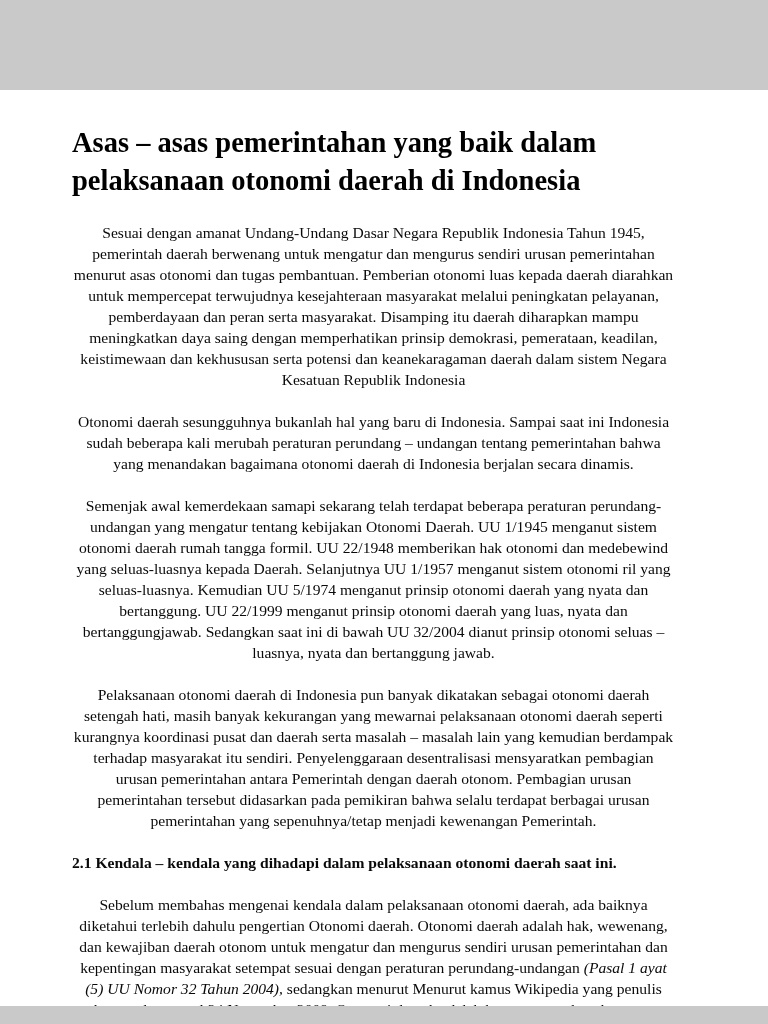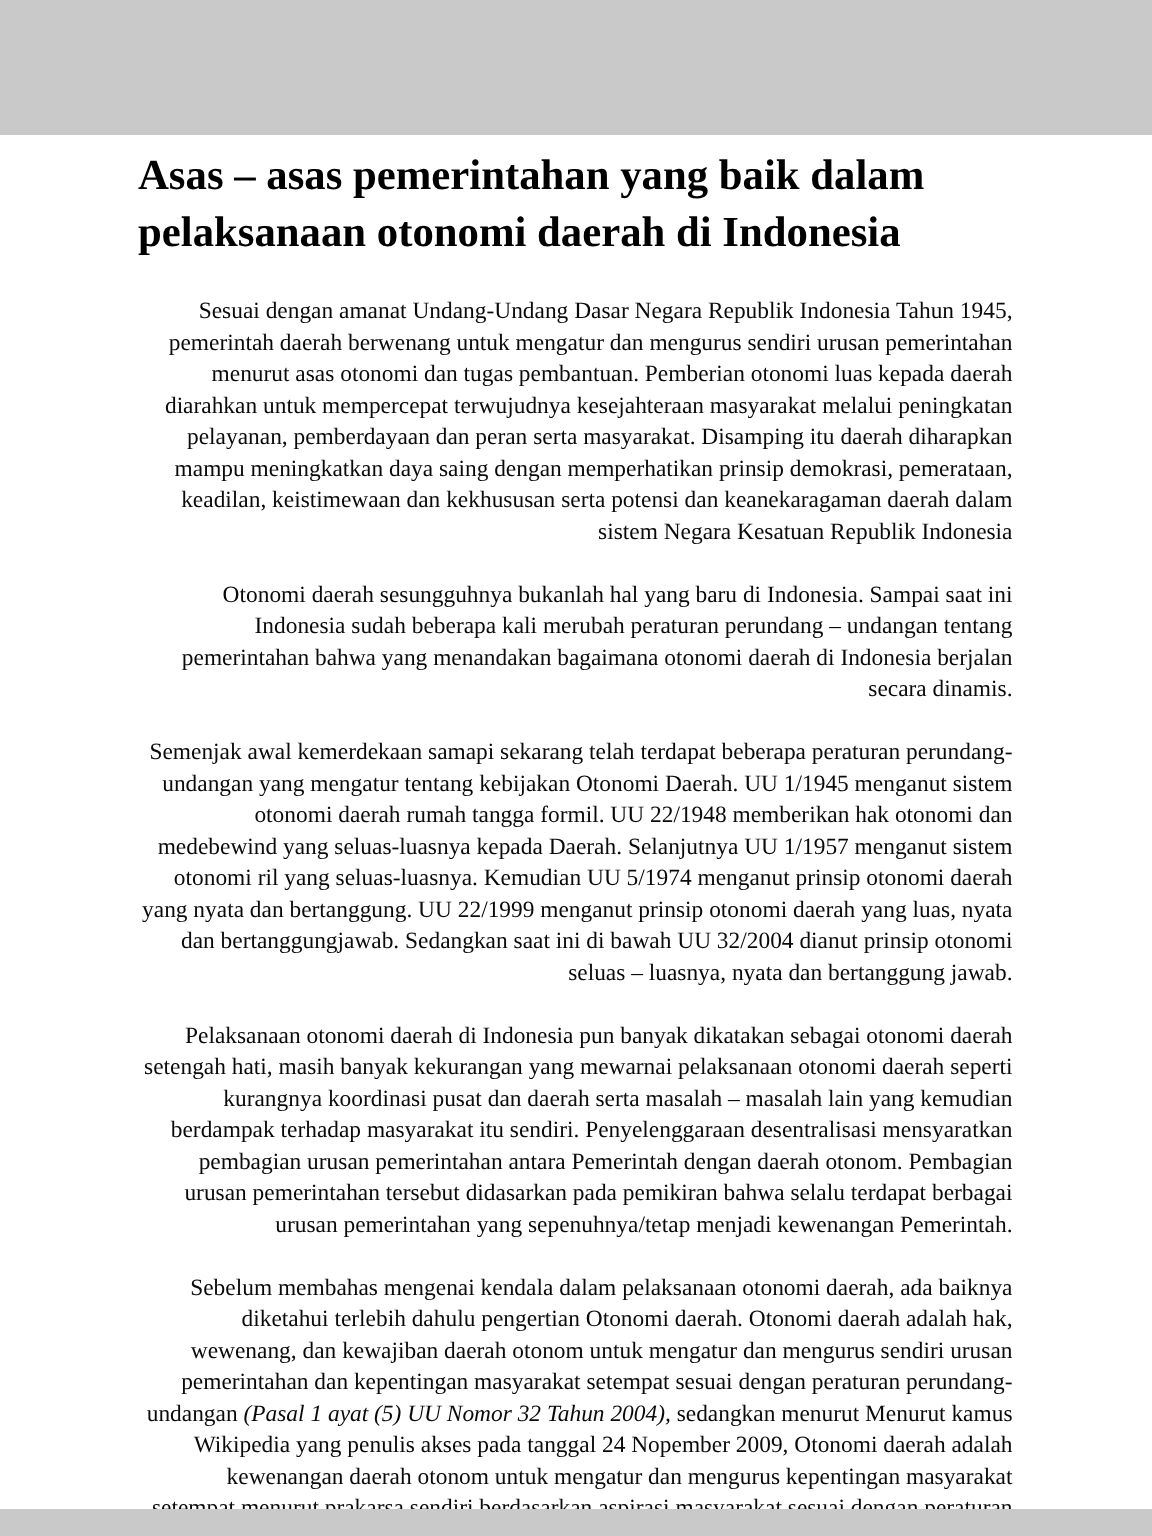--- a/index.html
+++ b/index.html
@@ -23,35 +23,36 @@
     flex: 0 0 auto;
   }
   .band-bottom {
     height: 18px;
     background: #c9c9c9;
     flex: 0 0 auto;
     margin-top: auto;
   }
   .content {
     flex: 1 1 auto;
-    padding: 9px 93px 0 92px;
+    padding: 9px 93px 0 72px;
     overflow: hidden;
+    margin-top: 25px;
   }
   h1.doc-title {
     font-size: 28.5px;
     line-height: 38px;
     font-weight: bold;
     margin: 0 0 22px 0;
     color: #000000;
   }
   p.body-par {
     font-size: 15.6px;
     line-height: 21px;
     margin: 0 0 21px 0;
-    text-align: right;
+    text-align: center;
   }
   h2.section-heading {
     font-size: 15.6px;
     line-height: 21px;
     font-weight: bold;
     margin: 0 0 21px 0;
   }
   .inline-italic {
   }
 </style>
@@ -67,20 +68,21 @@
     <h1 class="doc-title">Asas – asas pemerintahan yang baik dalam pelaksanaan otonomi daerah di Indonesia</h1>
 
     <p class="body-par">Sesuai dengan amanat Undang-Undang Dasar Negara Republik Indonesia Tahun 1945, pemerintah daerah berwenang untuk mengatur dan mengurus sendiri urusan pemerintahan menurut asas otonomi dan tugas pembantuan.  Pemberian otonomi luas kepada daerah diarahkan untuk mempercepat terwujudnya kesejahteraan masyarakat melalui peningkatan pelayanan, pemberdayaan dan peran serta masyarakat.  Disamping itu daerah diharapkan mampu meningkatkan daya saing  dengan memperhatikan prinsip demokrasi, pemerataan, keadilan, keistimewaan dan kekhususan serta potensi dan keanekaragaman daerah dalam sistem Negara Kesatuan Republik Indonesia</p>
 
     <p class="body-par">Otonomi daerah sesungguhnya bukanlah hal yang baru di Indonesia. Sampai saat ini Indonesia sudah beberapa kali merubah peraturan perundang – undangan tentang pemerintahan bahwa yang menandakan bagaimana otonomi daerah di Indonesia berjalan secara dinamis.</p>
 
     <p class="body-par">Semenjak awal kemerdekaan samapi sekarang telah terdapat beberapa peraturan perundang-undangan yang mengatur tentang kebijakan Otonomi Daerah. UU 1/1945 menganut sistem otonomi daerah rumah tangga formil. UU 22/1948 memberikan hak otonomi dan medebewind yang seluas-luasnya kepada Daerah. Selanjutnya UU 1/1957 menganut sistem otonomi ril yang seluas-luasnya. Kemudian UU 5/1974 menganut prinsip otonomi daerah yang nyata dan bertanggung. UU 22/1999 menganut prinsip otonomi daerah yang luas, nyata dan bertanggungjawab. Sedangkan saat ini di bawah UU 32/2004 dianut prinsip otonomi seluas – luasnya, nyata dan bertanggung jawab.</p>
 
     <p class="body-par">Pelaksanaan otonomi daerah di Indonesia pun banyak dikatakan sebagai otonomi daerah setengah hati, masih banyak kekurangan yang mewarnai pelaksanaan otonomi daerah seperti kurangnya koordinasi pusat dan daerah serta masalah – masalah lain yang kemudian berdampak terhadap masyarakat itu sendiri. Penyelenggaraan desentralisasi mensyaratkan pembagian urusan pemerintahan antara Pemerintah dengan daerah otonom. Pembagian urusan pemerintahan tersebut didasarkan pada pemikiran bahwa selalu terdapat berbagai urusan pemerintahan yang sepenuhnya/tetap menjadi kewenangan Pemerintah.</p>
 
+    <h2 class="section-heading">2.1 Kendala – kendala yang dihadapi dalam pelaksanaan otonomi daerah saat ini.</h2>
 
     <p class="body-par">
       <span>Sebelum membahas mengenai kendala dalam pelaksanaan otonomi daerah, ada baiknya diketahui terlebih dahulu pengertian Otonomi daerah. Otonomi daerah adalah hak, wewenang, dan kewajiban daerah otonom untuk mengatur dan mengurus sendiri urusan pemerintahan dan kepentingan masyarakat setempat sesuai dengan peraturan perundang-undangan </span><em class="inline-italic">(Pasal 1 ayat (5) UU Nomor 32 Tahun 2004),</em><span> sedangkan menurut Menurut kamus Wikipedia yang penulis akses pada tanggal 24 Nopember 2009, Otonomi daerah adalah kewenangan daerah otonom untuk mengatur dan mengurus kepentingan masyarakat setempat menurut prakarsa sendiri berdasarkan aspirasi masyarakat sesuai dengan peraturan perundang-undangan.</span>
     </p>
 
   </div>
 
   <div class="band-bottom"></div>
 
 </div>

